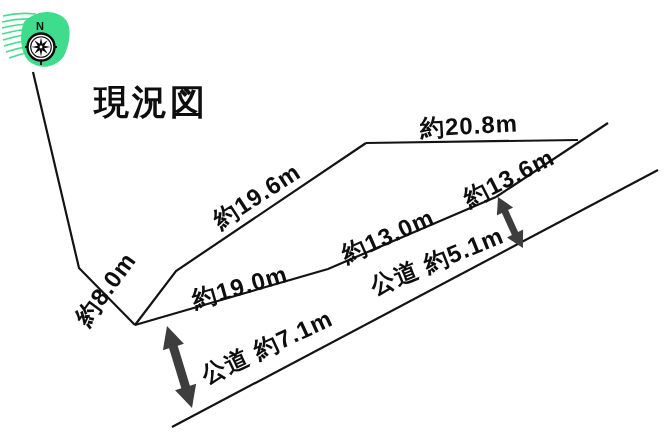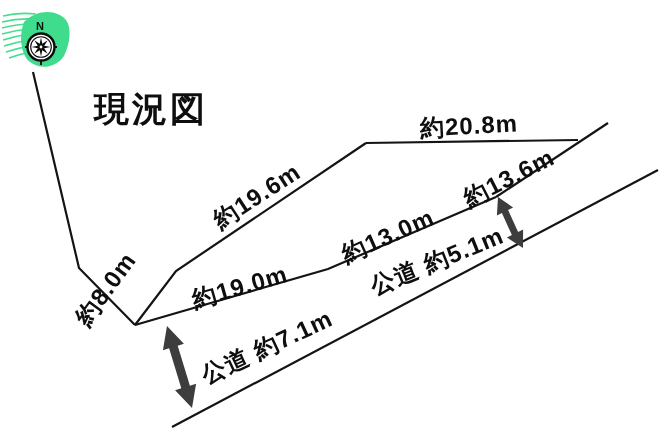--- a/index.html
+++ b/index.html
@@ -17,21 +17,20 @@
     white-space:nowrap;
     font-weight:bold;
     color:#0e0e0e;
     transform-origin:center center;
     line-height:1;
   }
   .title{
     font-size:35px;
     letter-spacing:3px;
     font-weight:bold;
-    margin-top:7px;
   }
   .dim{
     font-size:24px;
     letter-spacing:1px;
   }
   .north{
     font-size:11px;
     font-weight:bold;
   }
 </style>

